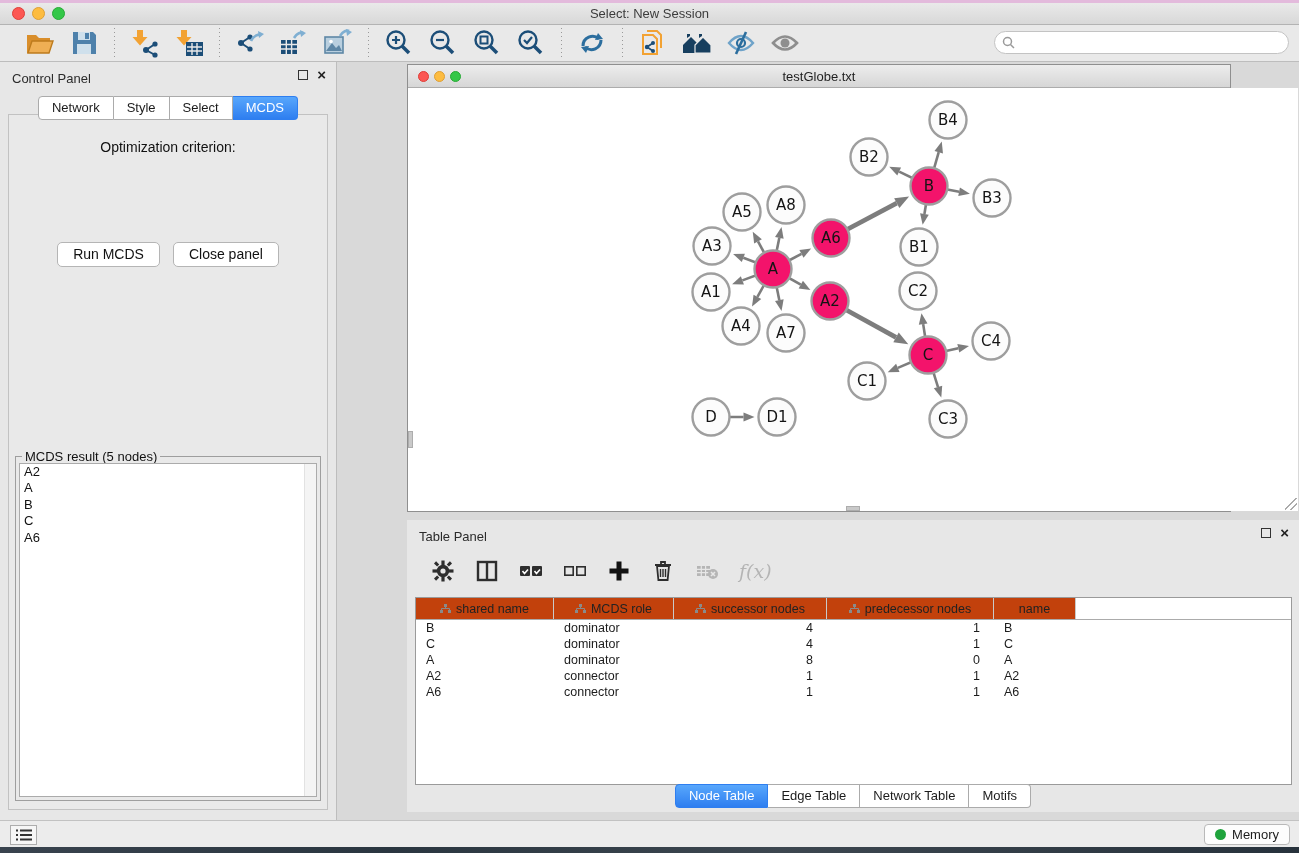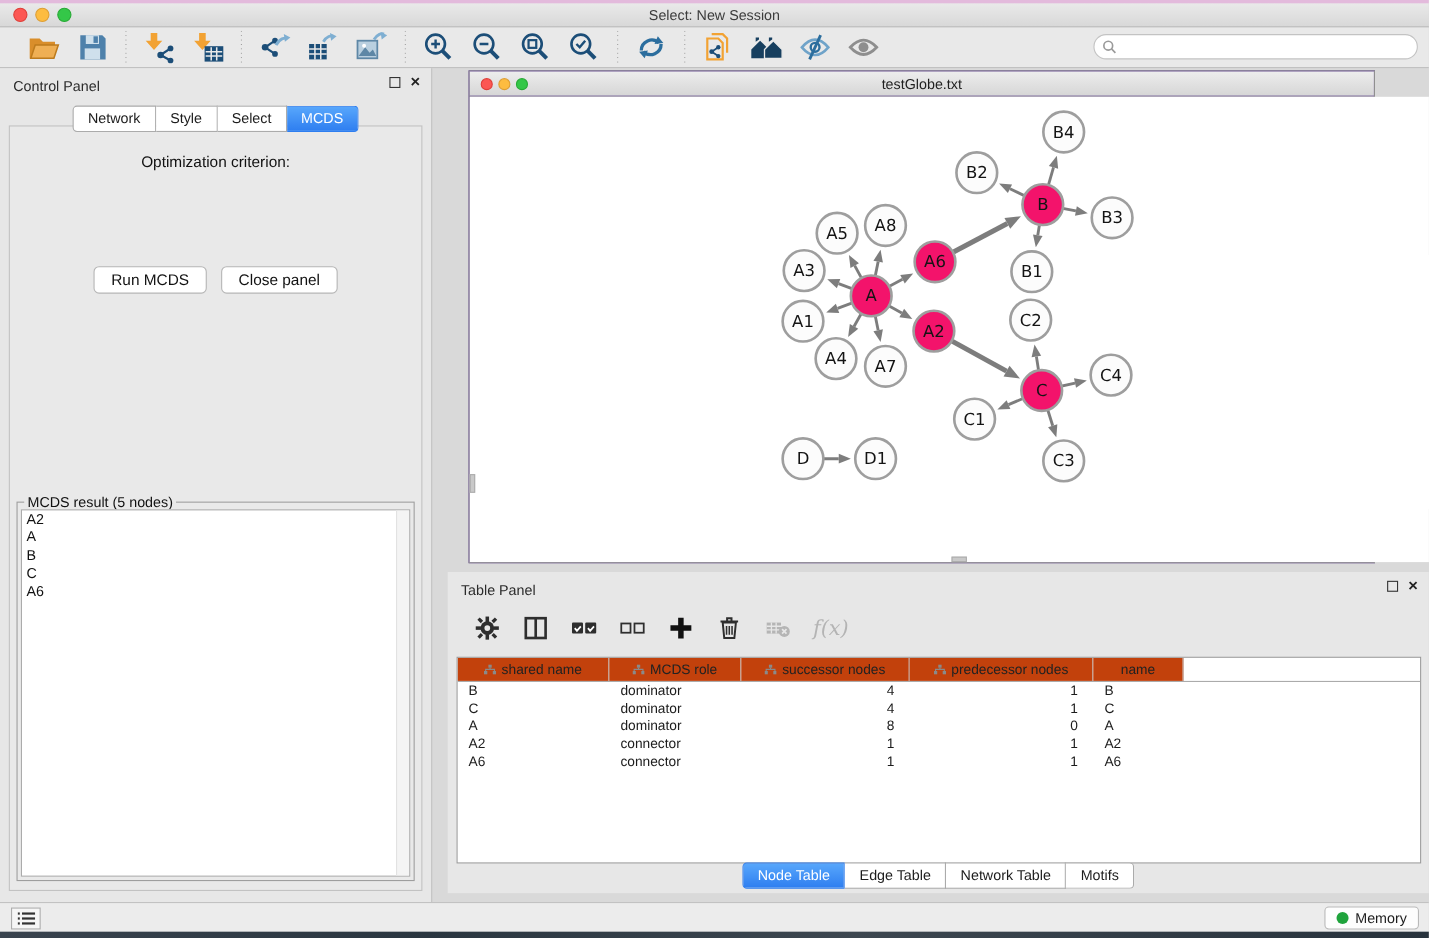--- a/index.html
+++ b/index.html
@@ -29,21 +29,21 @@
     background-image:linear-gradient(#9a9a9a 30%, rgba(0,0,0,0) 0%);
     background-size:1px 4px; background-repeat:repeat-y; }
   .tbicon { width:32px; height:30px; display:block; cursor:pointer; }
   .searchbox { position:absolute; right:10px; top:6px; width:295px; height:23px;
     background:#fff; border:1px solid #C3C3C3; border-radius:12px; display:flex; align-items:center; }
   .searchbox svg { margin-left:7px; }
   .searchbox input { border:none; outline:none; flex:1; height:18px; font-size:13px;
     background:transparent; font-family:inherit; }
 
   
-  .control-panel { position:absolute; left:0; top:62px; width:393px; height:758px;
+  .control-panel { position:absolute; left:0; top:62px; width:337px; height:758px;
     background:#E7E7E7; border-right:1px solid #BDBDBD; }
   .panel-head { position:absolute; left:0; top:0; width:100%; height:30px; }
   .panel-title { position:absolute; left:12px; top:9px; font-size:13px; color:#2b2b2b; }
   .panel-ctrls { position:absolute; right:10px; top:8px; display:flex; gap:9px; align-items:center; }
   .float-box { width:10px; height:10px; border:1.6px solid #333; display:inline-block; cursor:pointer; }
   .close-x { font-size:15px; font-weight:bold; color:#222; line-height:10px; cursor:pointer; }
 
   .cp-tabs { position:absolute; left:0; top:34px; width:100%; display:flex;
     justify-content:center; z-index:3; }
   .seg-tab { font-size:13px; padding:3px 13px 4px 13px; background:#fff;
@@ -77,21 +77,21 @@
     border:1px solid #9E9E9E; padding:2px; }
   .mcds-legend { position:absolute; left:6px; top:-8px; background:#E9E9E9;
     padding:0 3px; font-size:13px; color:#111; }
   .mcds-list { position:absolute; left:3px; right:3px; top:6px; bottom:3px;
     background:#fff; border:1px solid #ABABAB; overflow:hidden; }
   .mcds-list .track { position:absolute; right:0; top:0; bottom:0; width:12px;
     background:#F4F4F4; border-left:1px solid #E2E2E2; }
   .mcds-item { font-size:13px; line-height:16.4px; padding-left:4px; color:#111; cursor:default; }
 
   
-  .net-window { position:absolute; left:426px; top:64px; width:824px; height:448px;
+  .net-window { position:absolute; left:407px; top:64px; width:824px; height:448px;
     border:1px solid #8F8F8F; background:#4c1d95; }
   .net-titlebar { position:absolute; left:0; top:0; width:100%; height:23px;
     background:linear-gradient(#EDEDED,#D6D6D6); border-bottom:1px solid #ACACAC; }
   .net-titlebar .tl { width:11px; height:11px; }
   .net-title { position:absolute; left:0; right:0; top:4px; text-align:center;
     font-size:13px; color:#1f1f1f; }
   .net-canvas { position:absolute; left:0; top:23px; width:890px; height:423px;
     background:#fff; }
   .vthumb { position:absolute; left:0px; top:343px; width:5px; height:17px;
     background:#C9C9C9; border:1px solid #ADADAD; }

